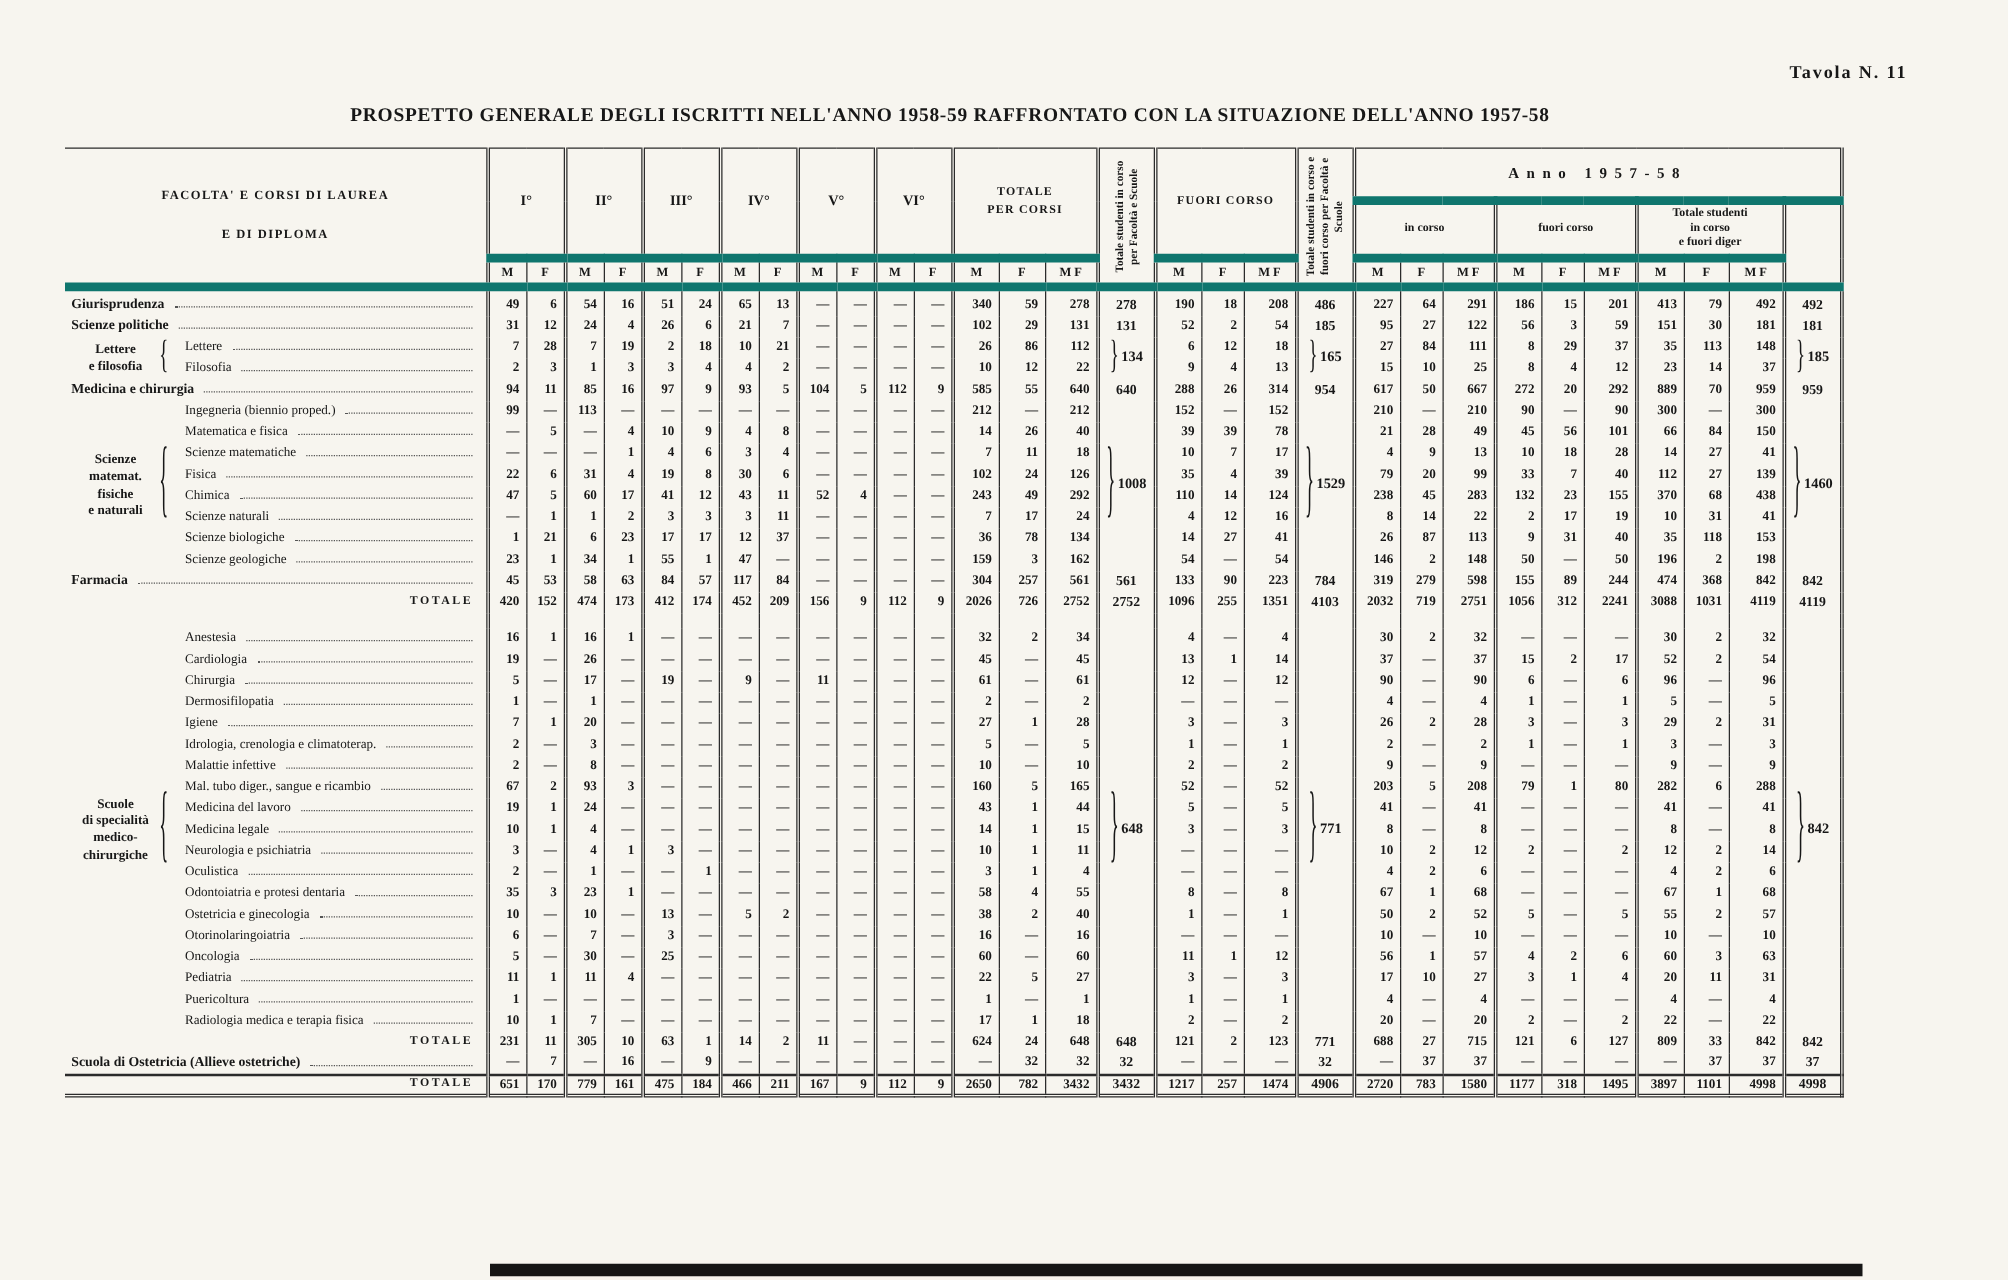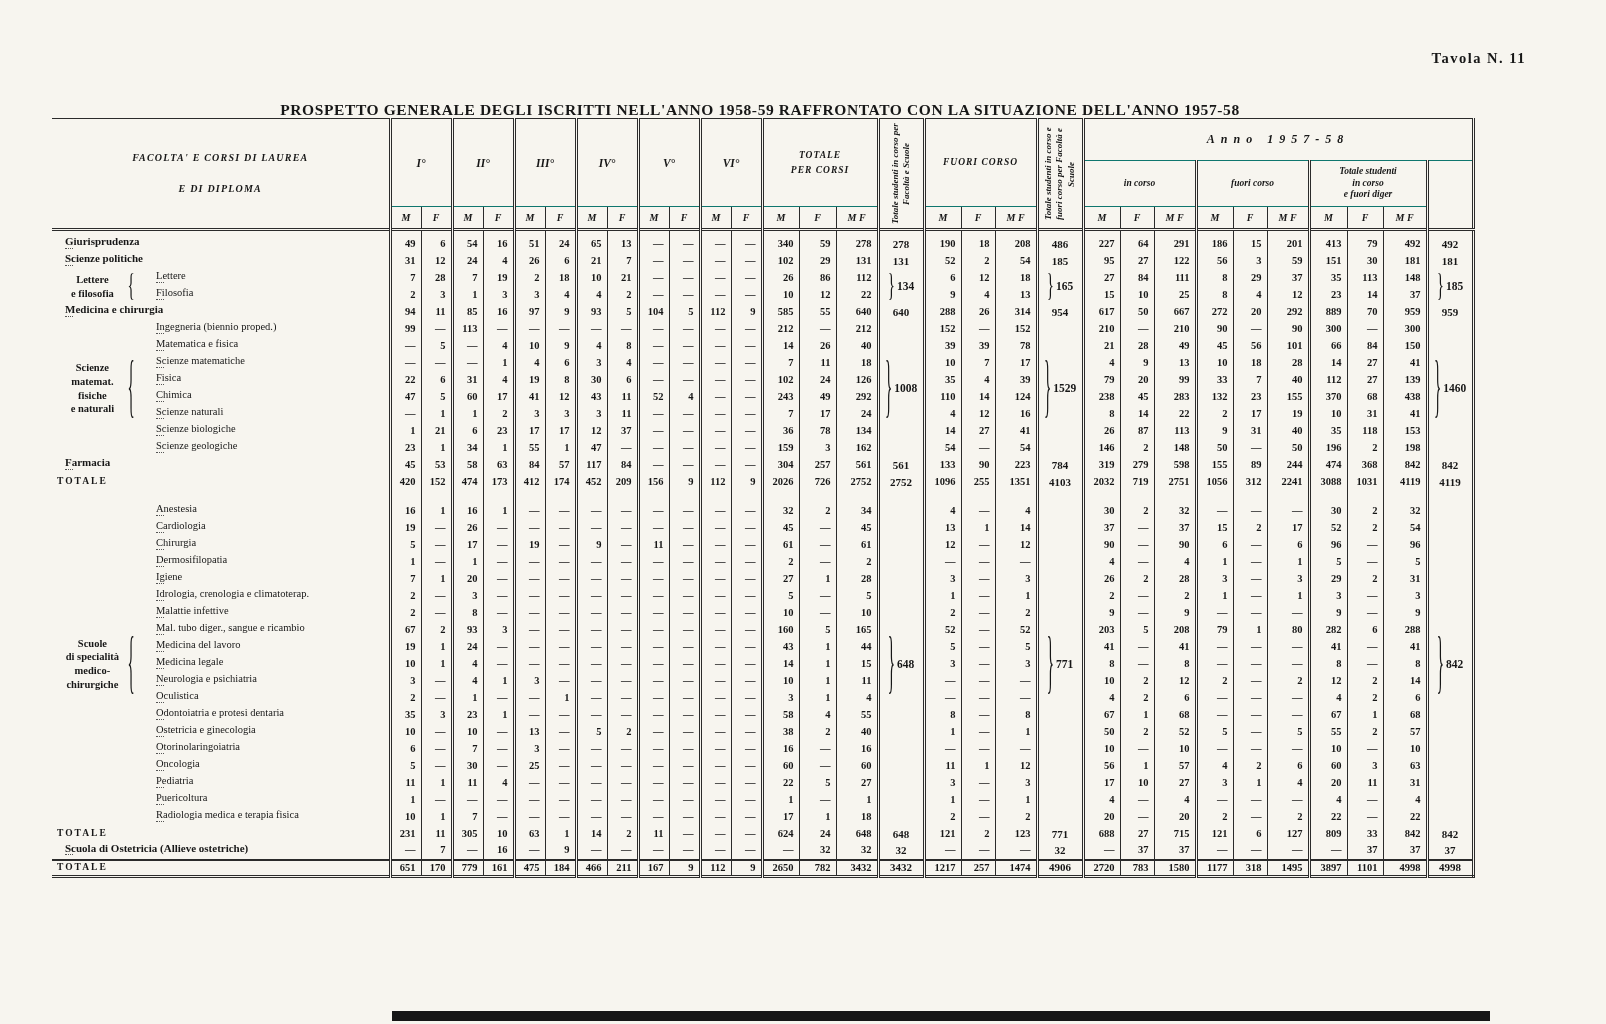--- a/index.html
+++ b/index.html
@@ -10,35 +10,35 @@
     font-family: "Liberation Serif", "DejaVu Serif", serif;
     color: #171717;
     position: relative;
     overflow: hidden;
   }
   .tavola {
     position: absolute; top: 50px; right: 80px;
     font-weight: bold; font-size: 14.5px; letter-spacing: 1.5px;
   }
   .title {
-    position: absolute; top: 101px; left: 140px; width: 1240px;
+    position: absolute; top: 84px; left: 140px; width: 1240px;
     text-align: center; font-weight: bold; font-size: 15.5px; letter-spacing: 0.6px;
   }
   .twrap { position: absolute; top: 118px; left: 52px; }
 
   table {
     border-collapse: collapse; table-layout: fixed; width: 1421px;
     border-right: 3px double #2b2b2b;
     border-bottom: 3px double #2b2b2b;
   }
   thead { border-bottom: 3px double #2b2b2b; }
   th {
     font-weight: bold; vertical-align: middle; text-align: center;
-    border-top: 1px solid #2b2b2b; border-bottom: 1px solid #0f766e;
-    padding: 1px; overflow: hidden; font-style: italic;
+    border-top: 1px solid #2b2b2b; border-bottom: 7px solid #0f766e;
+    padding: 1px; overflow: hidden;
   }
   .hr1 { height: 42px; }
   .hr2 { height: 46px; }
   .hr3 { height: 23px; }
 
   .c-gs { border-left: 3px double #2b2b2b; }
   .c-nn { border-left: 1px solid #2b2b2b; }
 
   .h-facolta {
     border-left: none; font-size: 10px; letter-spacing: 1.2px;
@@ -65,21 +65,21 @@
 
   .group-cell { padding: 0; }
   .gwrap { display: flex; align-items: center; justify-content: center; }
   .gname {
     font-weight: bold; font-size: 10.5px; line-height: 1.3;
     white-space: pre-line; text-align: center; width: 70px;
   }
   .gbrace { display: inline-block; font-size: 15px; font-weight: normal; }
 
   .label-cell { overflow: hidden; }
-  .labwrap { display: flex; align-items: baseline; padding: 0 3px 0 5px; line-height: 1.05; flex-direction: column; }
+  .labwrap { display: flex; align-items: baseline; padding: 0 3px 0 5px; line-height: 1.05; }
   .row-main .lbl { font-weight: bold; font-size: 11px; white-space: nowrap; }
   .row-sub .lbl { font-size: 10.5px; white-space: nowrap; }
   .row-sub .labwrap { padding-left: 8px; }
   .leader { flex: 1; border-bottom: 1px dotted #555; margin: 0 8px 3px 8px; min-width: 8px; }
   .row-total .labwrap, .row-grand .labwrap { justify-content: flex-end; padding-right: 10px; }
   .row-total .lbl, .row-grand .lbl {
     font-size: 9.5px; font-weight: bold; letter-spacing: 2px; text-transform: uppercase; white-space: nowrap;
   }
   .row-grand td { border-top: 2px solid #2b2b2b; }
   tr.spacer td { height: 1px; }

